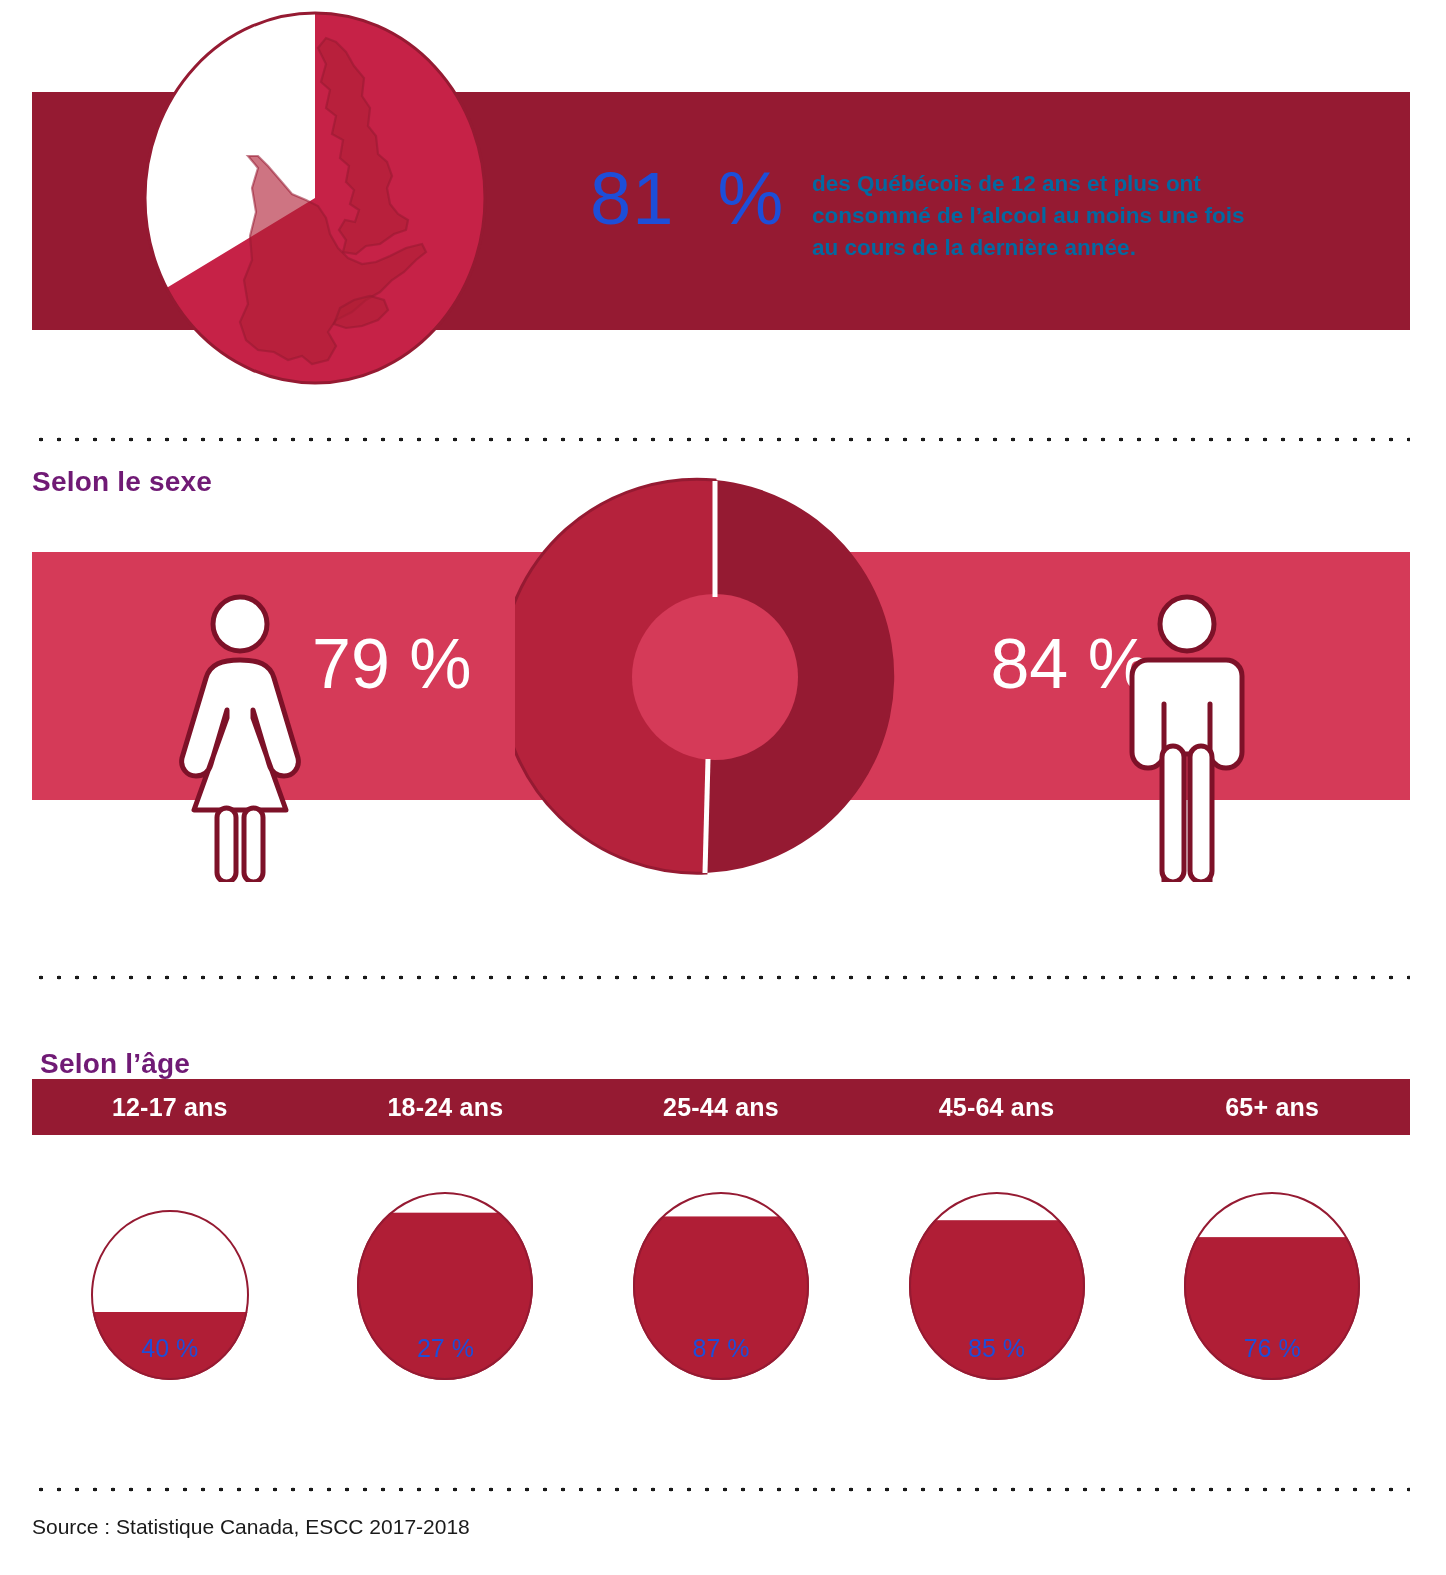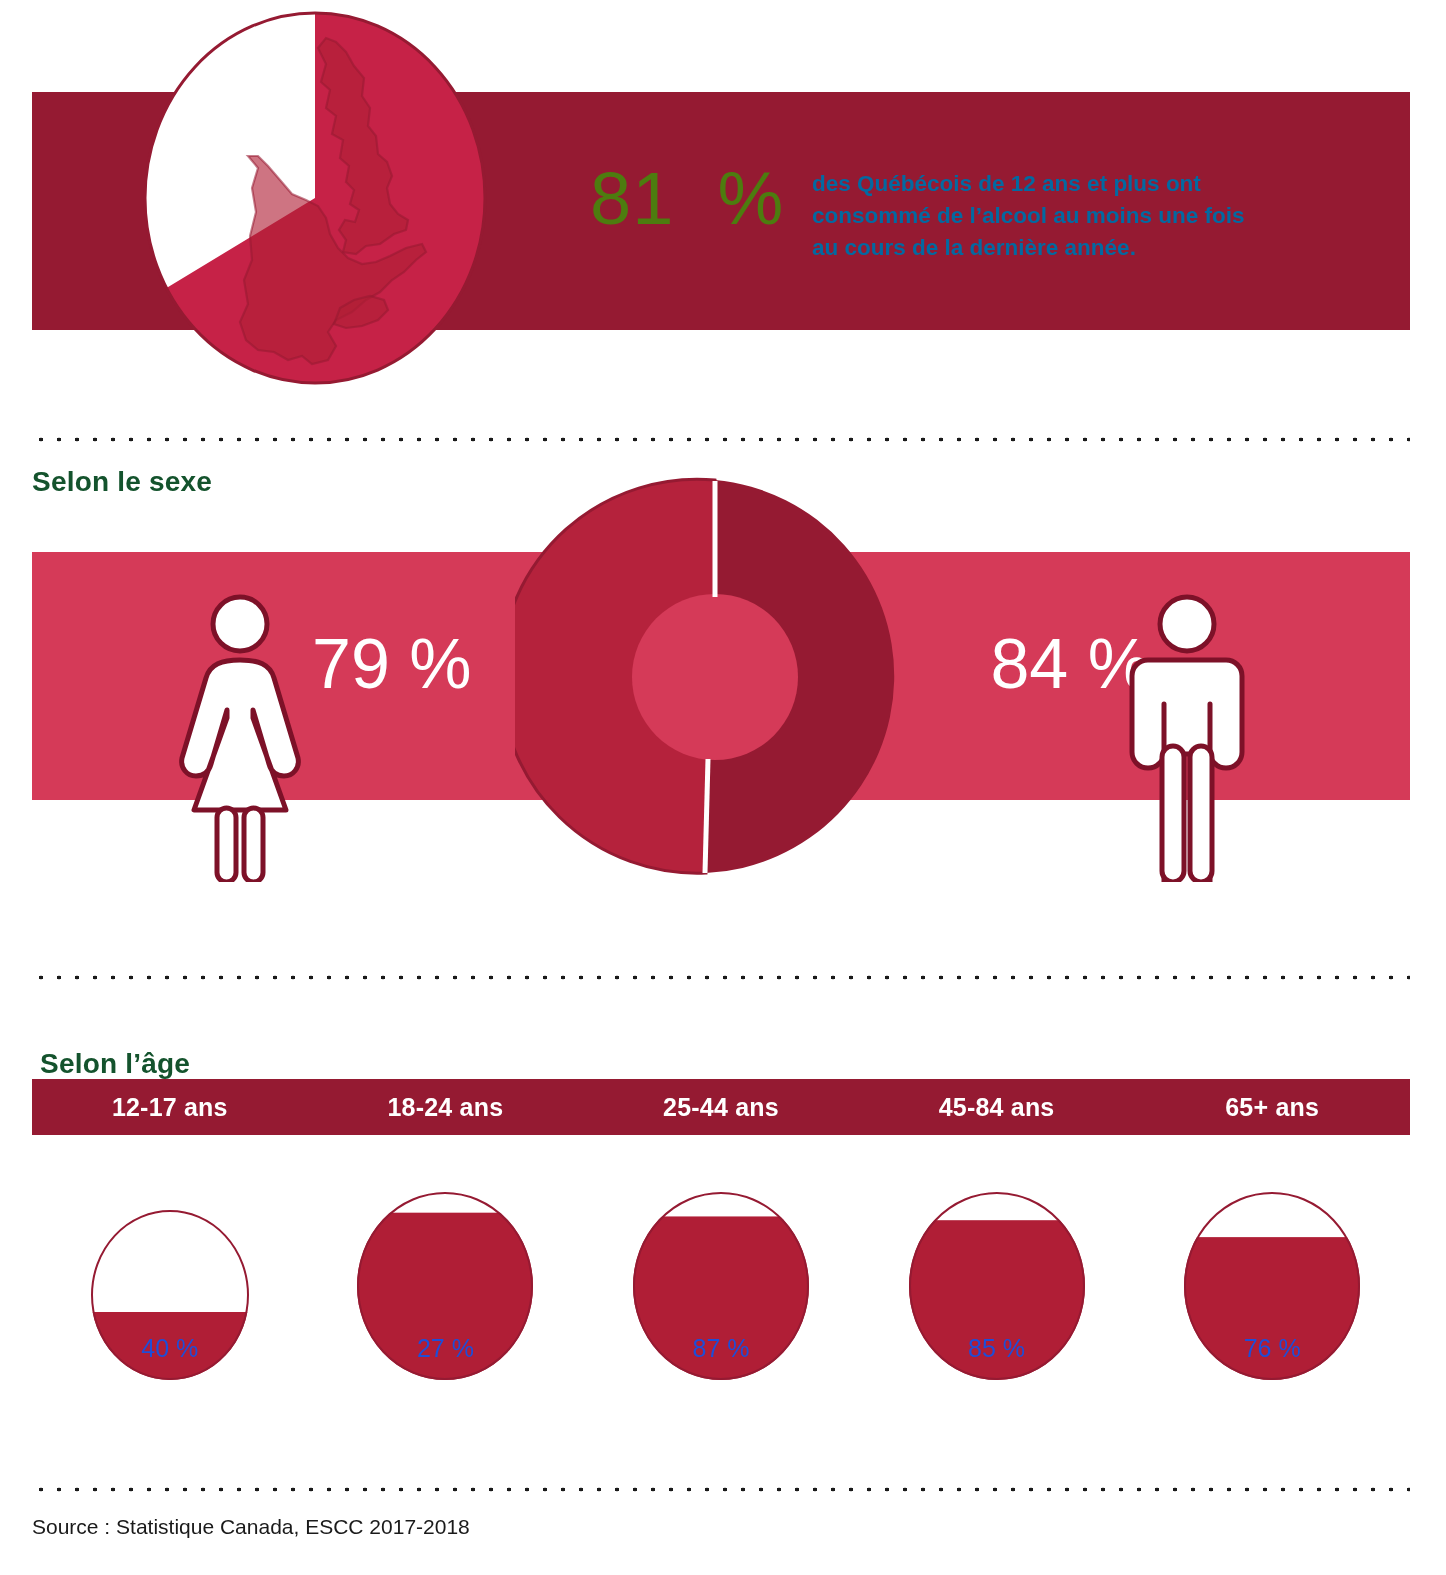--- a/index.html
+++ b/index.html
@@ -29,21 +29,21 @@
   }
   #headline-pie-wrap {
     position: absolute;
     left: 140px; top: 8px;
     width: 350px; height: 380px;
   }
   #headline-figure {
     position: absolute;
     left: 590px; top: 162px;
     width: 200px;
-    color: #4d7c0f;
+    color: #1d4ed8;
     font-size: 74px;
     font-weight: 300;
     letter-spacing: 1px;
     line-height: 1;
     text-align: left;
     white-space: pre;
   }
   #headline-text {
     position: absolute;
     left: 812px; top: 168px;
@@ -66,21 +66,21 @@
     background-position: 0 50%;
   }
   #divider-1 { top: 437px; }
   #divider-2 { top: 975px; }
   #divider-3 { top: 1487px; }
 
   
   .section-title {
     position: absolute;
     left: 32px;
-    color: #14532d;
+    color: #701a75;
     font-size: 28px;
     font-weight: bold;
     letter-spacing: .2px;
   }
   #title-sexe { top: 466px; }
   #title-age  { top: 1048px; margin-left: 8px; }
 
   
   #sex-section {
     position: absolute;
@@ -297,21 +297,21 @@
 
 <div class="divider" id="divider-2"></div>
 
 <div class="section-title" id="title-age">Selon l’âge</div>
 
 <div id="age-section">
   <div id="age-header-band">
     <div class="age-header-cell">12-17 ans</div>
     <div class="age-header-cell">18-24 ans</div>
     <div class="age-header-cell">25-44 ans</div>
-    <div class="age-header-cell">45-84 ans</div>
+    <div class="age-header-cell">45-64 ans</div>
     <div class="age-header-cell">65+ ans</div>
   </div>
 
   <div id="age-circle-row">
     <div class="age-circle-cell">
       <div class="age-gauge" style="width: 158px; height: 170px;">
           <svg viewBox="0 0 158 170" width="158" height="170" style="position: absolute; left: 0px; top: 0px;">
             <defs>
               <clipPath id="gaugeClip0">
                 <ellipse cx="79" cy="85" rx="79" ry="85"></ellipse>

